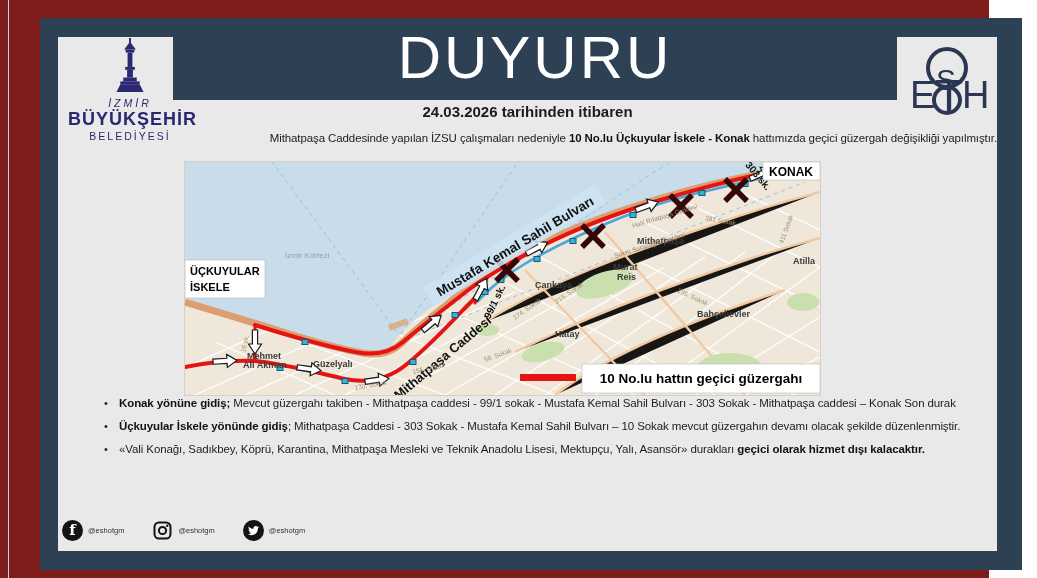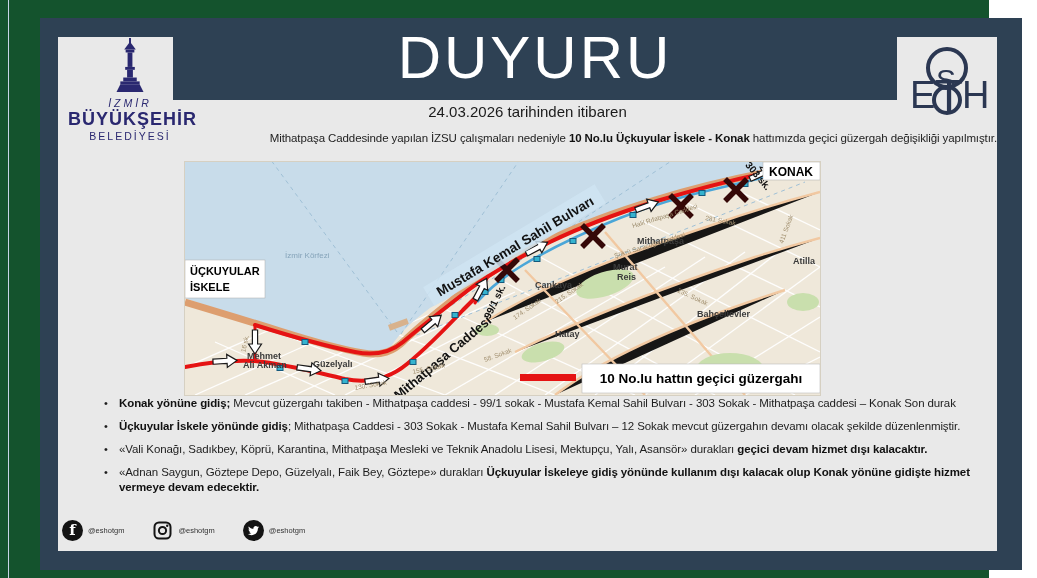--- a/index.html
+++ b/index.html
@@ -1,35 +1,35 @@
 <!DOCTYPE html>
 <html><head>
 <meta charset="utf-8">
 <style>
   * { margin:0; padding:0; box-sizing:border-box; }
   html,body { width:1037px; height:578px; background:#ffffff; font-family:"Liberation Sans", sans-serif; overflow:hidden; }
-  .page { position:absolute; left:0; top:0; width:989px; height:578px; background:#14532d; }
+  .page { position:absolute; left:0; top:0; width:989px; height:578px; background:#7f1d1d; }
   .edge-line { position:absolute; left:8px; top:0; width:1px; height:578px; background:#c8d4e6; }
 
   .poster { position:absolute; left:40px; top:18px; width:982px; height:552px; background:#2e4154; }
   .panel  { position:absolute; left:18px; top:19px; width:939px; height:514px; background:#e9e9e9; }
 
   .band { position:absolute; left:133px; top:0; width:724px; height:82px; background:#2e4154; z-index:3; }
   .band .title { width:100%; height:82px; line-height:80px; text-align:center; color:#ffffff;
                  font-size:60px; font-weight:400; letter-spacing:3px; }
 
   .logo-left { position:absolute; left:28px; top:20px; width:124px; height:112px; z-index:4; text-align:center; color:#2a2870; }
   .logo-left .l1 { font-size:10.5px; letter-spacing:3px; margin-top:1px;font-style:italic; }
   .logo-left .l2 { font-size:18px; font-weight:bold; letter-spacing:1px; }
   .logo-left .l3 { font-size:10.5px; letter-spacing:2px; }
 
   .logo-right { position:absolute; left:862px; top:20px; width:90px; height:100px; z-index:4; }
 
   .dateline { position:absolute; left:18px; top:85px; width:939px; text-align:center;
-              font-size:15px; font-weight:normal; color:#1b1b1b; z-index:4; }
+              font-size:15px; font-weight:bold; color:#1b1b1b; z-index:4; }
   .intro { position:absolute; left:18px; top:114px; width:939px; text-align:right;
            font-size:11.5px; color:#222; letter-spacing:-0.1px; }
   .intro b, .bullets b { font-weight:bold; color:#111; }
 
   .mapwrap { position:absolute; left:145px; top:144px; width:635px; height:233px; background:#efe8da;
              box-shadow:0 0 0 1px #d6d0c2; overflow:hidden; }
 
   .bullets { position:absolute; left:62px; top:378px; width:880px; color:#1d1d1d; }
   .bullets .li { position:relative; padding-left:17px; font-size:11.5px; line-height:14.5px; margin-bottom:8.5px; letter-spacing:-0.1px; }
   .bullets .li::before { content:"•"; position:absolute; left:2px; top:0; font-size:11px; }
@@ -281,23 +281,22 @@
         <g>
           <rect x="335" y="212" width="56" height="7" fill="#e51313"></rect>
           <rect x="397" y="202" width="238" height="29" fill="#ffffff" stroke="#bbbbbb" stroke-width="0.6"></rect>
           <text class="boxlabel" font-size="13.5" x="516" y="221" text-anchor="middle">10 No.lu hattın geçici güzergahı</text>
         </g>
       </svg>
     </div>
 
     <div class="bullets">
       <div class="li"><span></span><b>Konak yönüne gidiş;</b><span> Mevcut güzergahı takiben - Mithatpaşa caddesi - 99/1 sokak - Mustafa Kemal Sahil Bulvarı - 303 Sokak - Mithatpaşa caddesi – Konak Son durak</span></div>
-      <div class="li"><span></span><b>Üçkuyular İskele yönünde gidiş</b><span>; Mithatpaşa Caddesi - 303 Sokak - Mustafa Kemal Sahil Bulvarı – 12 Sokak mevcut güzergahın devamı olacak şekilde düzenlenmiştir.</span></div>
-      <div class="li"><span>«Vali Konağı, Sadıkbey, Köprü, Karantina, Mithatpaşa Mesleki ve Teknik Anadolu Lisesi, Mektupçu, Yalı, Asansör» durakları </span><b>geçici devam hizmet dışı kalacaktır.</b><span></span></div>
-      <div class="li"><span>«Adnan Saygun, Göztepe Depo, Güzelyalı, Faik Bey, Göztepe» durakları </span><b>Üçkuyular İskeleye gidiş yönünde kullanım dışı kalacak olup Konak yönüne gidişte hizmet vermeye devam edecektir.</b><span></span></div>
+      <div class="li"><span></span><b>Üçkuyular İskele yönünde gidiş</b><span>; Mithatpaşa Caddesi - 303 Sokak - Mustafa Kemal Sahil Bulvarı – 10 Sokak mevcut güzergahın devamı olacak şekilde düzenlenmiştir.</span></div>
+      <div class="li"><span>«Vali Konağı, Sadıkbey, Köprü, Karantina, Mithatpaşa Mesleki ve Teknik Anadolu Lisesi, Mektupçu, Yalı, Asansör» durakları </span><b>geçici olarak hizmet dışı kalacaktır.</b><span></span></div>
     </div>
 
 
     <div class="social">
       <div class="sitem">
         <div class="scircle">f</div>
         <span class="handle">@eshotgm</span>
       </div>
       <div class="sitem">
         <svg width="21" height="21" viewBox="0 0 21 21">

